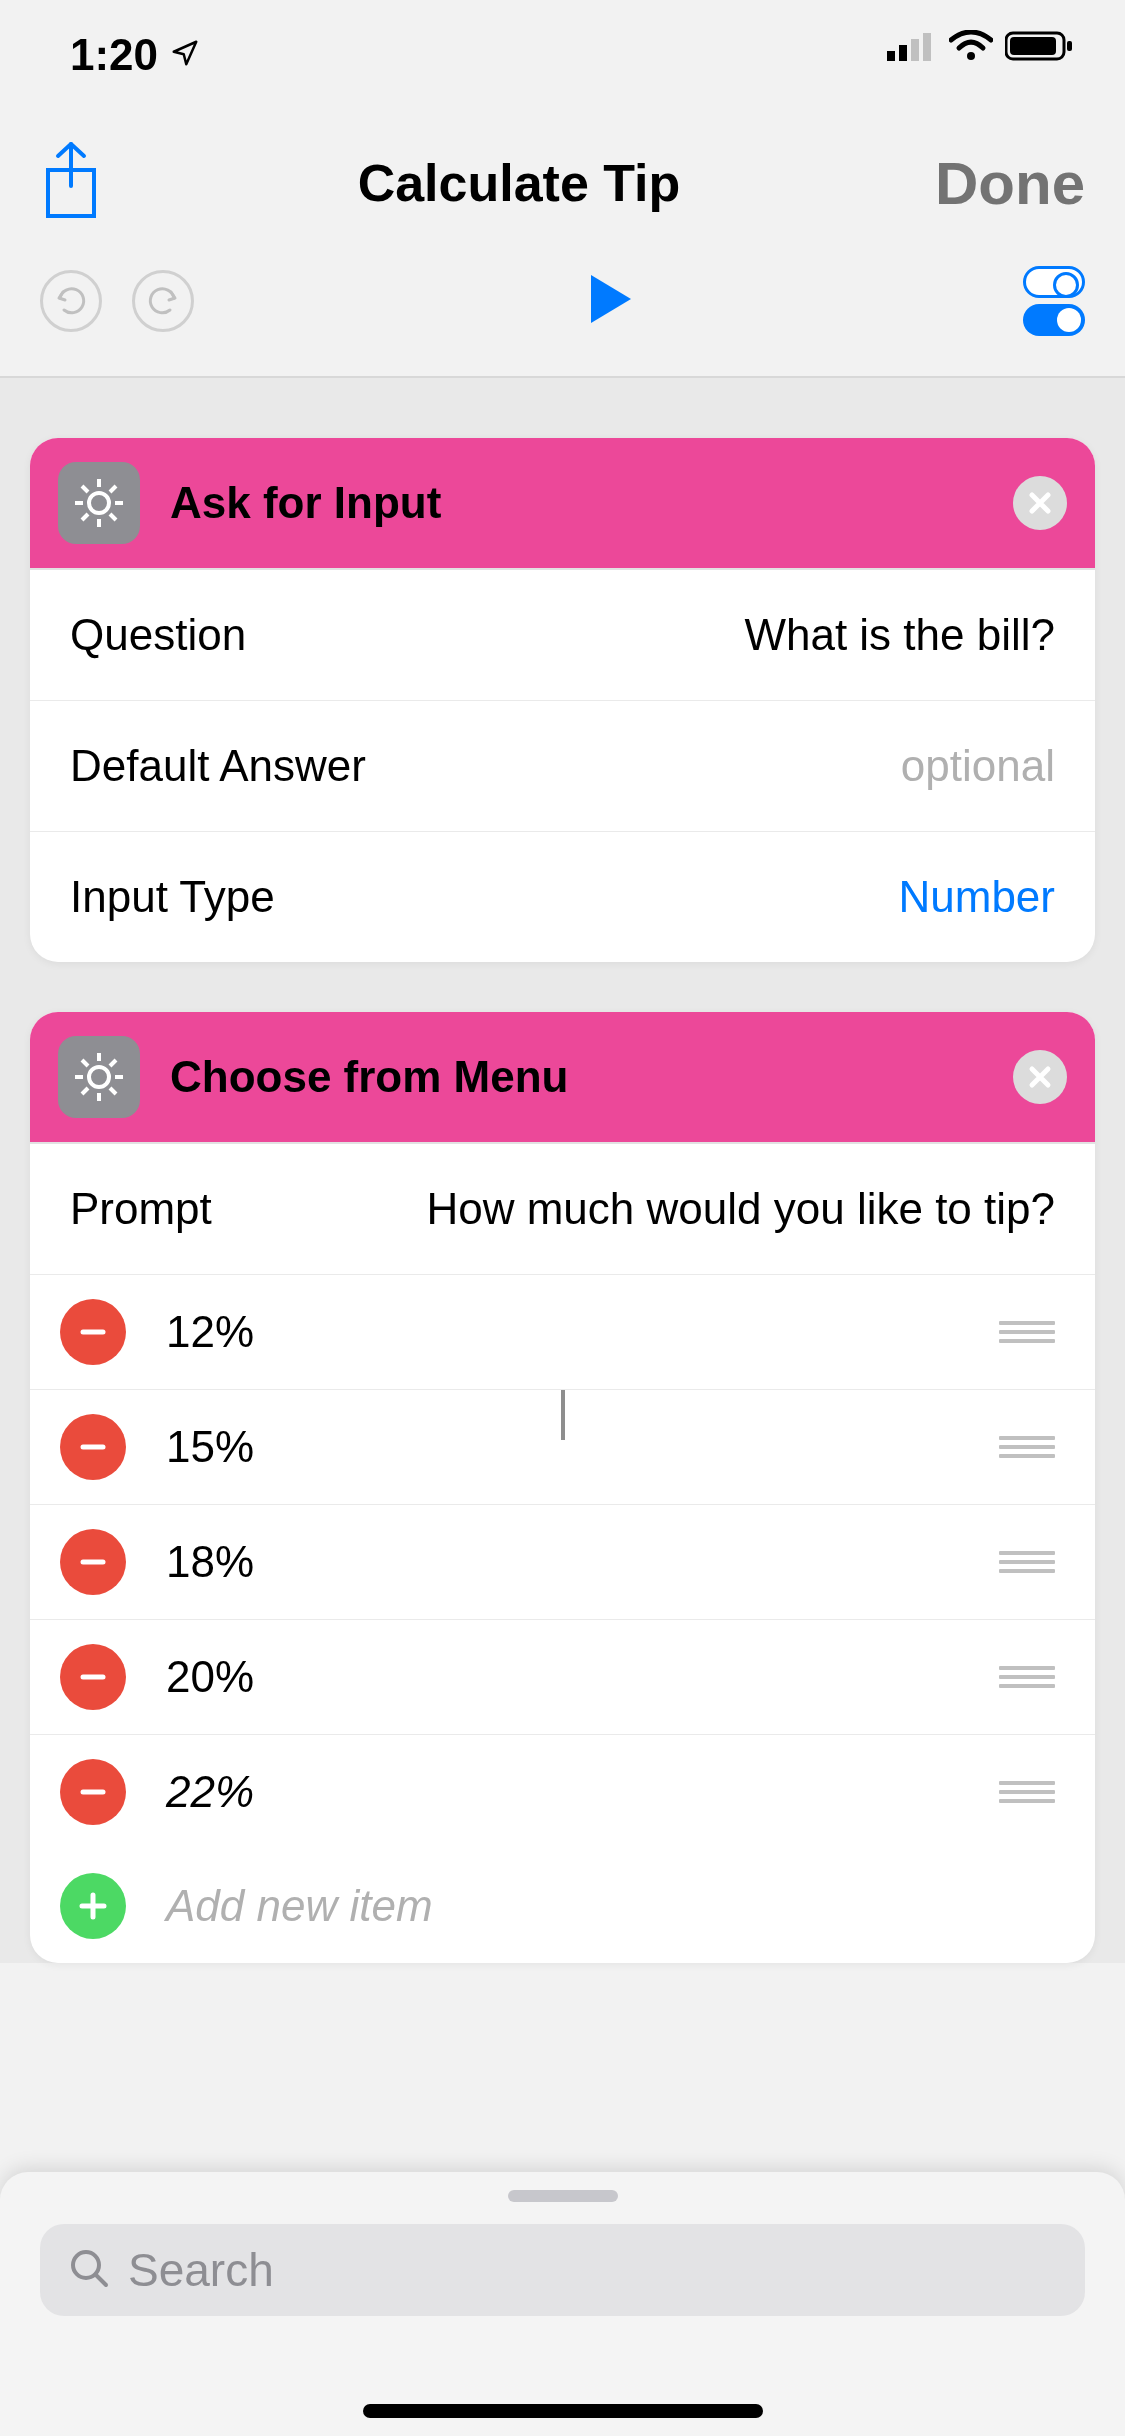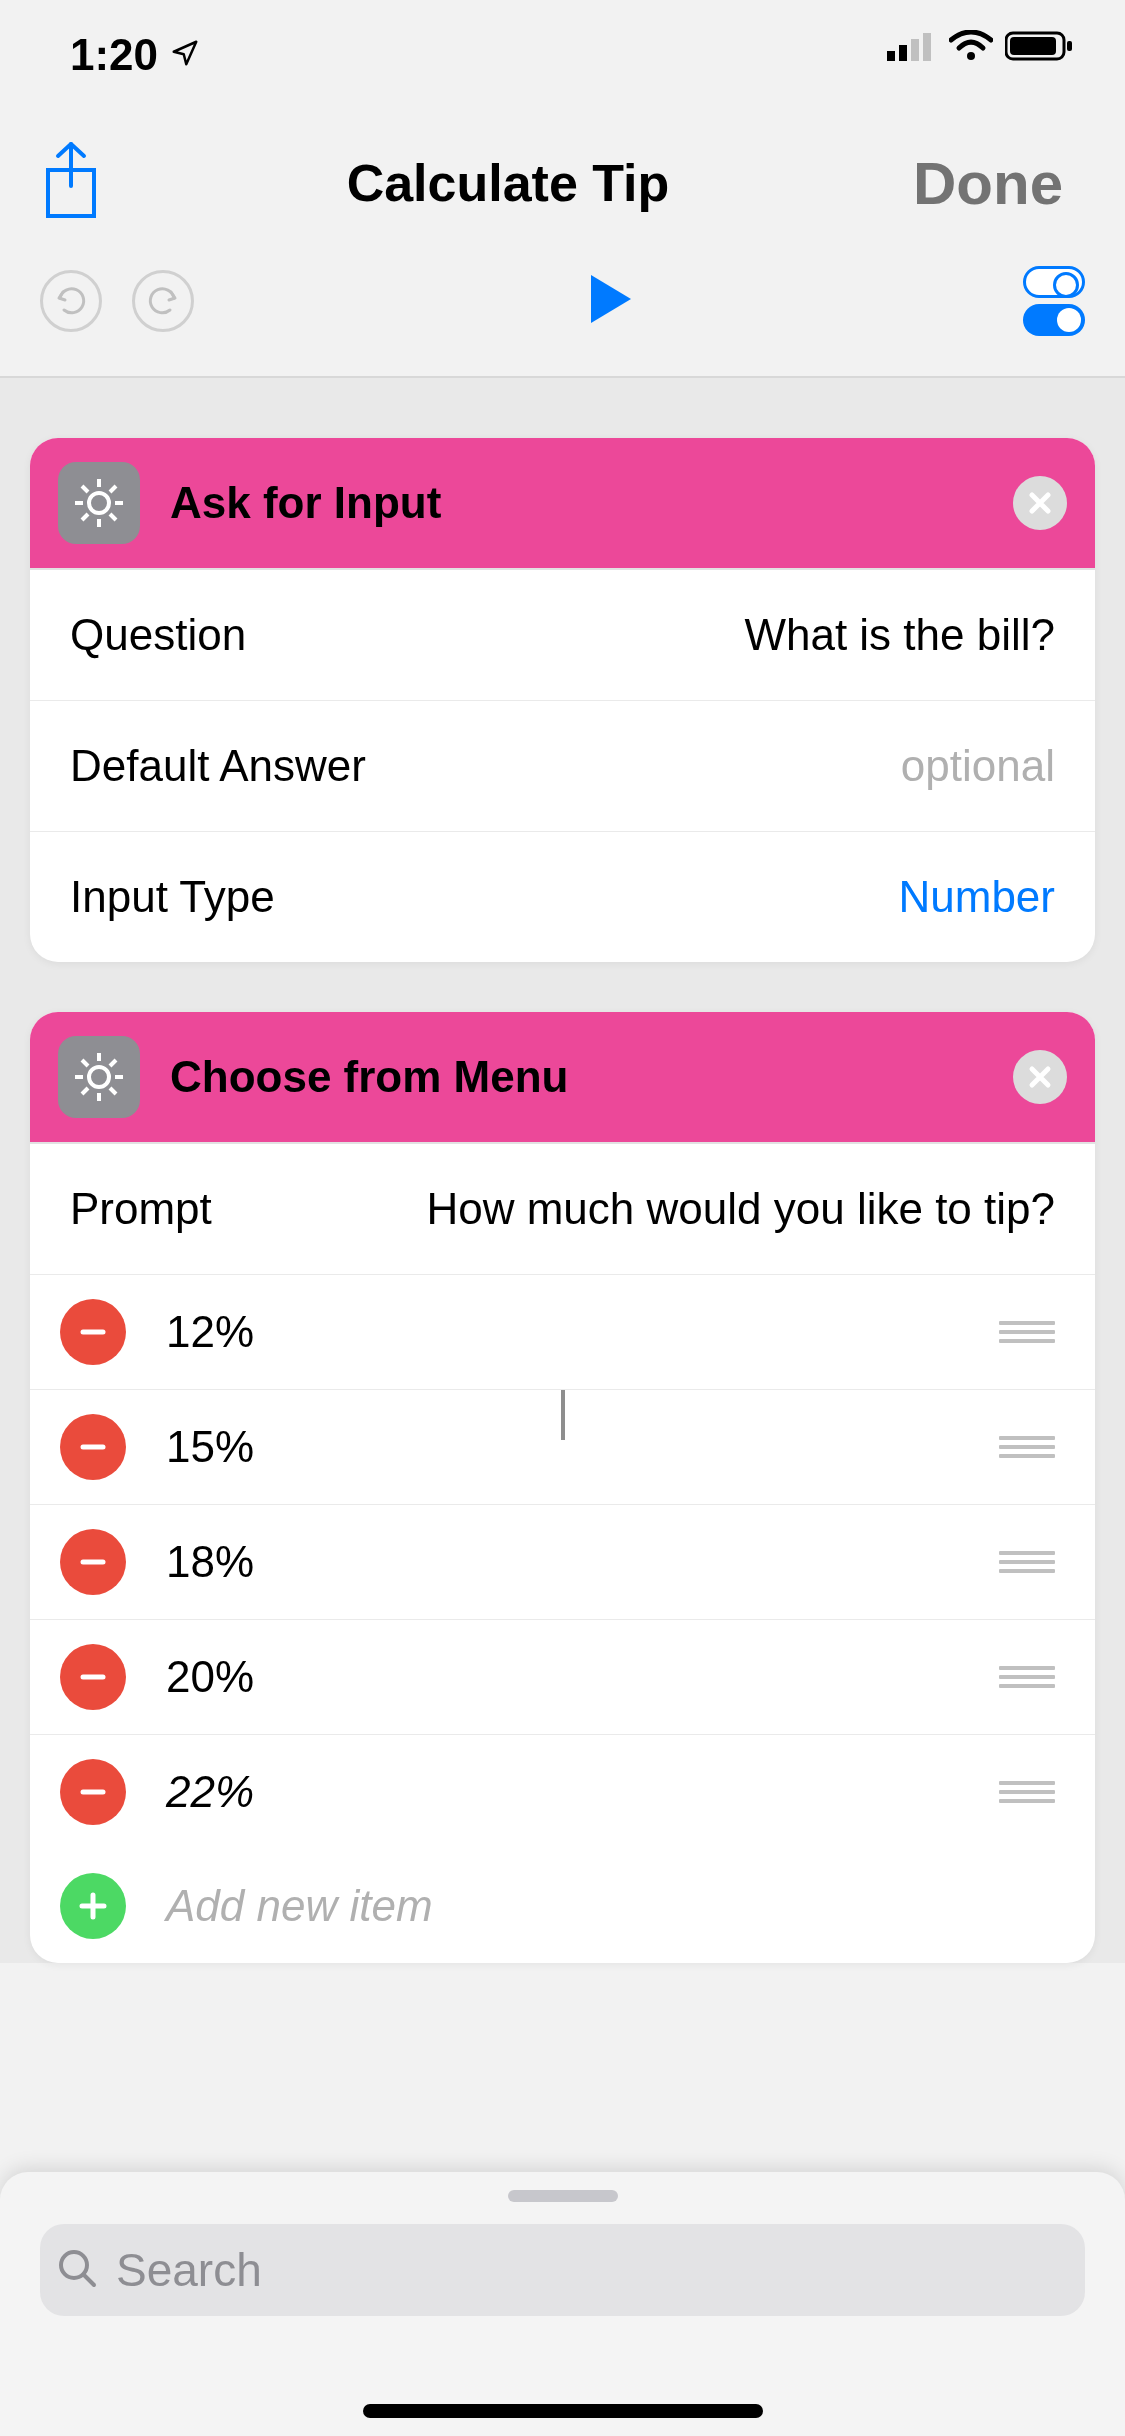--- a/index.html
+++ b/index.html
@@ -21,21 +21,21 @@
   }
   .status-left { display: flex; align-items: center; gap: 12px; }
   .status-time { font-size: 44px; font-weight: 600; }
   .status-right { display: flex; align-items: center; gap: 12px; }
 
   
   .nav-header {
     display: flex;
     align-items: center;
     justify-content: space-between;
-    padding: 40px 62px 20px 40px;
+    padding: 40px 40px 20px 40px;
   }
   .nav-title {
     font-size: 52px;
     font-weight: 700;
     color: #000;
     text-align: center;
     flex: 1;
   }
   .nav-done {
     font-size: 60px;
@@ -181,21 +181,21 @@
   .drawer-handle {
     width: 110px; height: 12px; background: #c7c7cc;
     border-radius: 6px; margin: 0 auto 22px;
   }
   .search-field {
     background: #e3e3e5;
     border-radius: 24px;
     height: 92px;
     display: flex;
     align-items: center;
-    padding: 0 16px;
+    padding: 0 28px;
     gap: 18px;
   }
   .search-placeholder { font-size: 46px; color: #8e8e93; }
 
   .home-indicator {
     position: absolute;
     bottom: 18px; left: 50%;
     transform: translateX(-50%);
     width: 400px; height: 14px;
     background: #000; border-radius: 7px;

